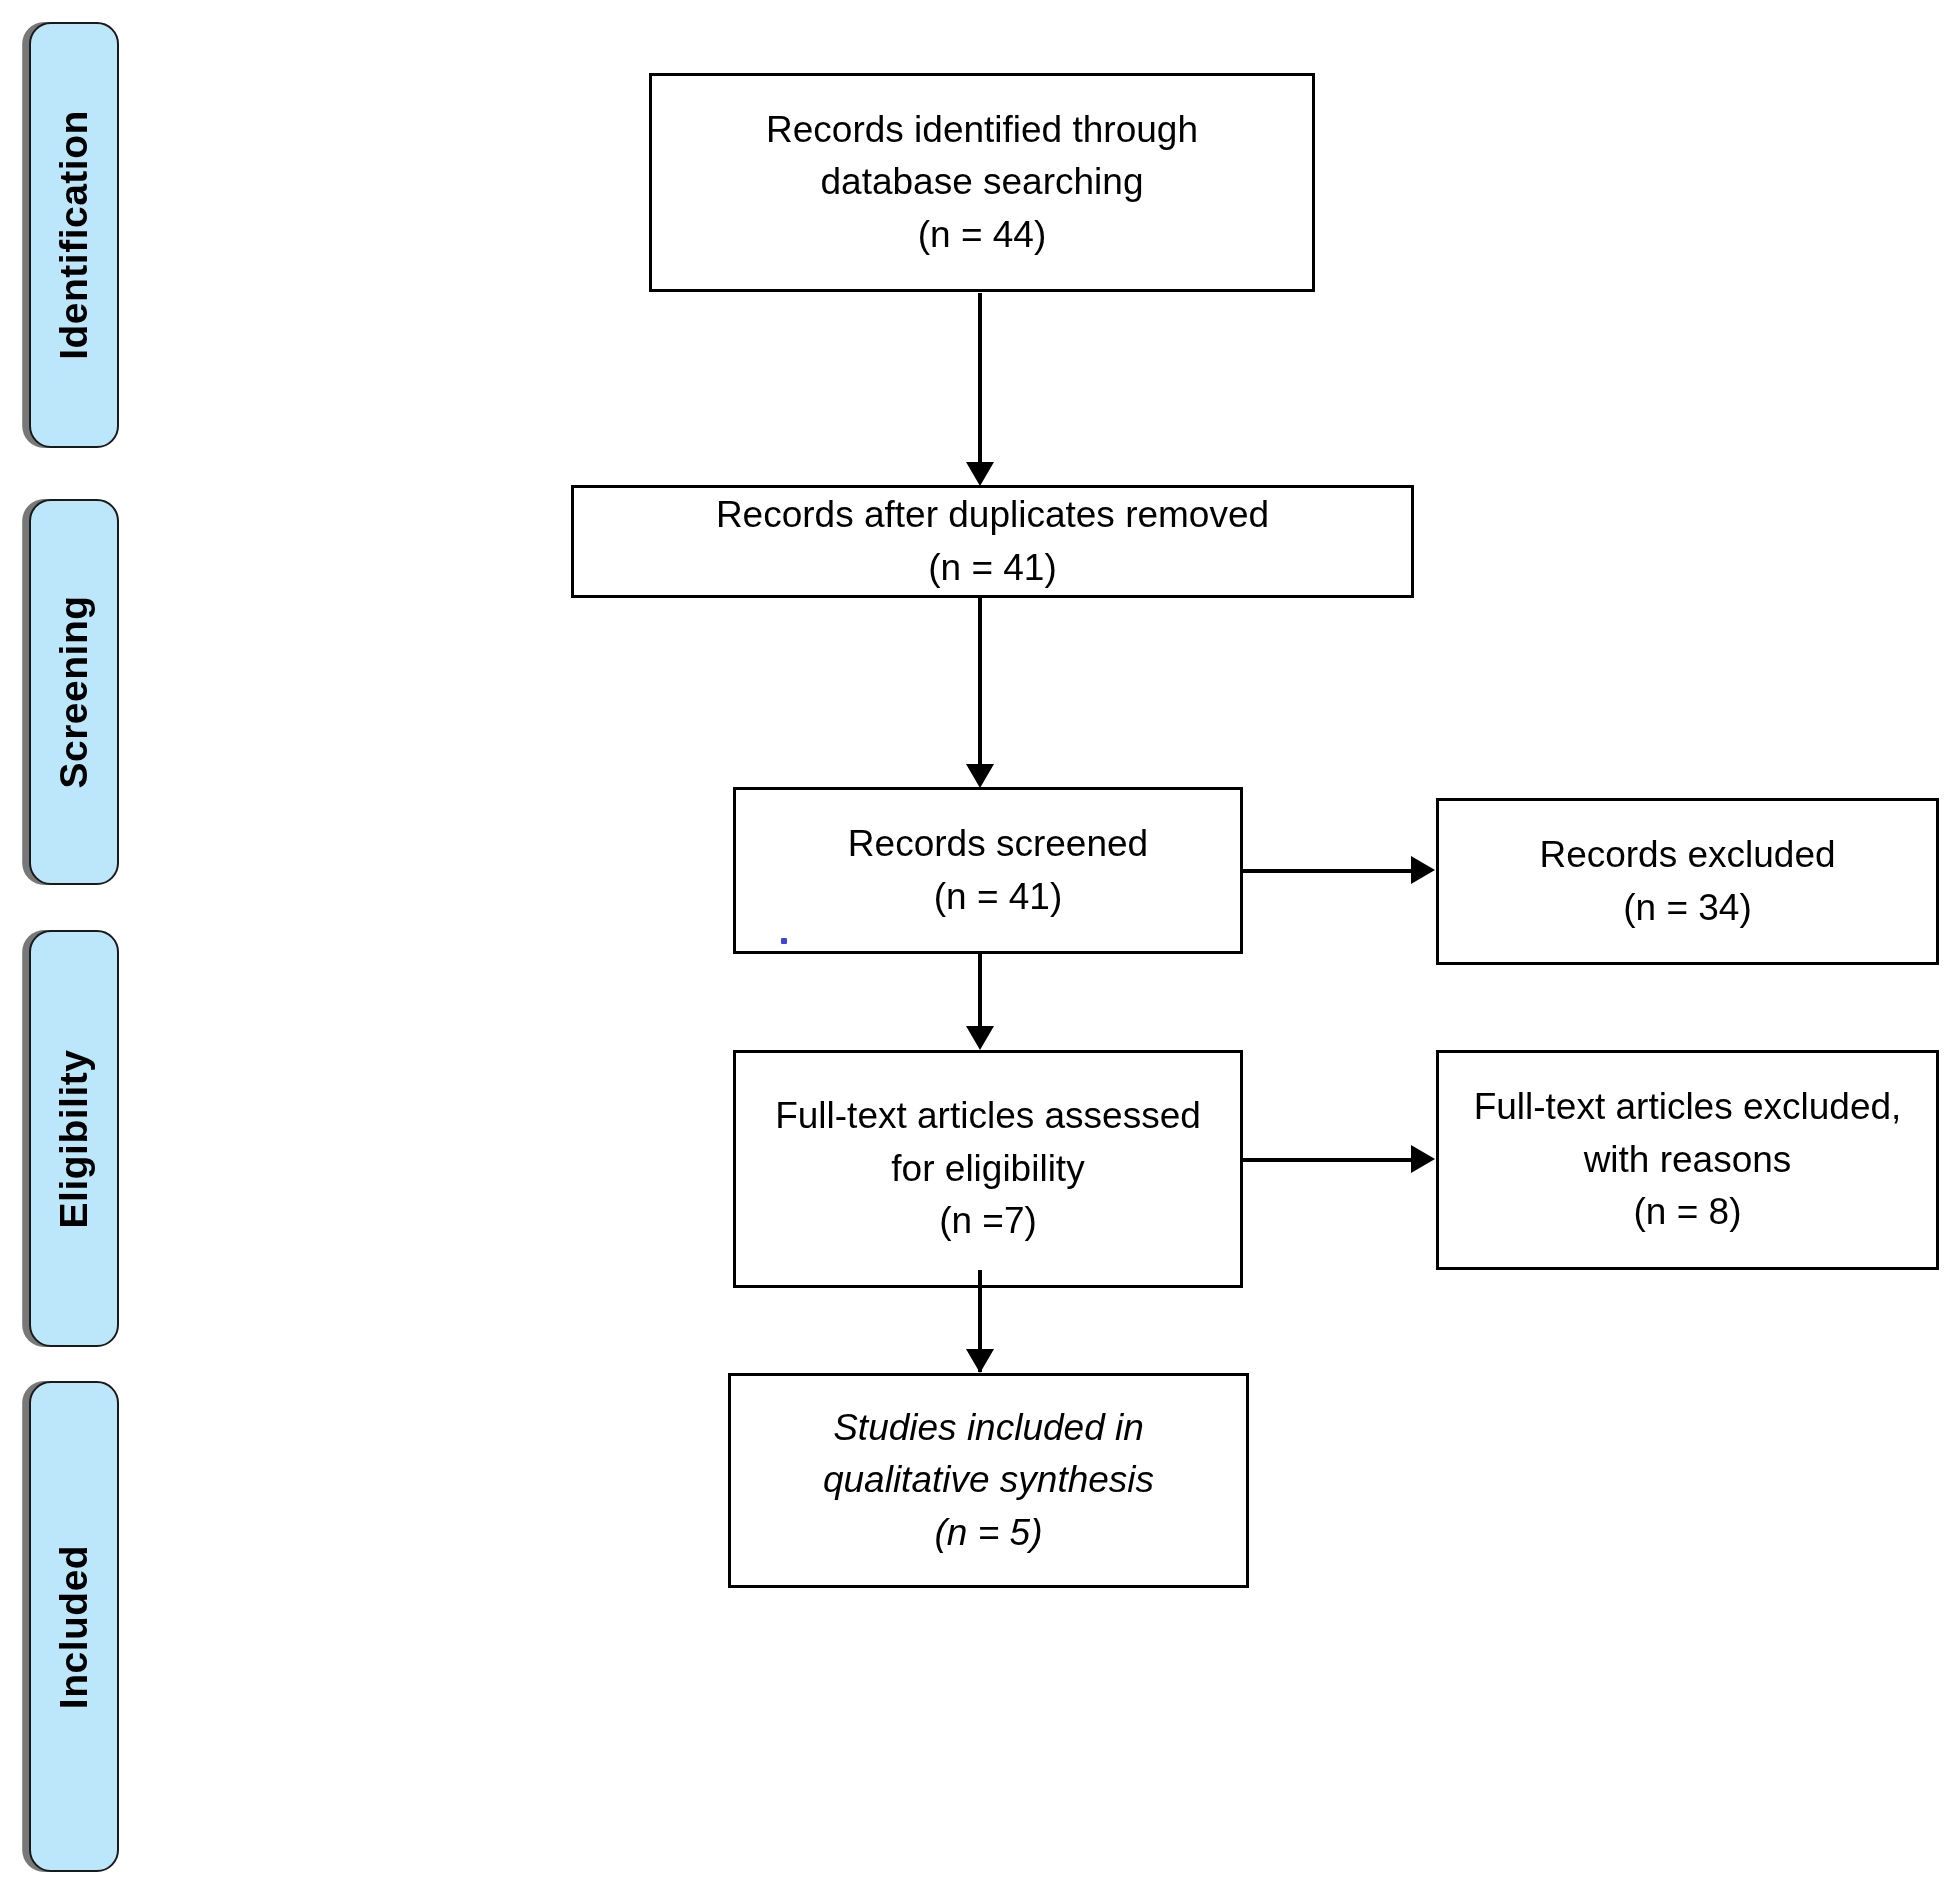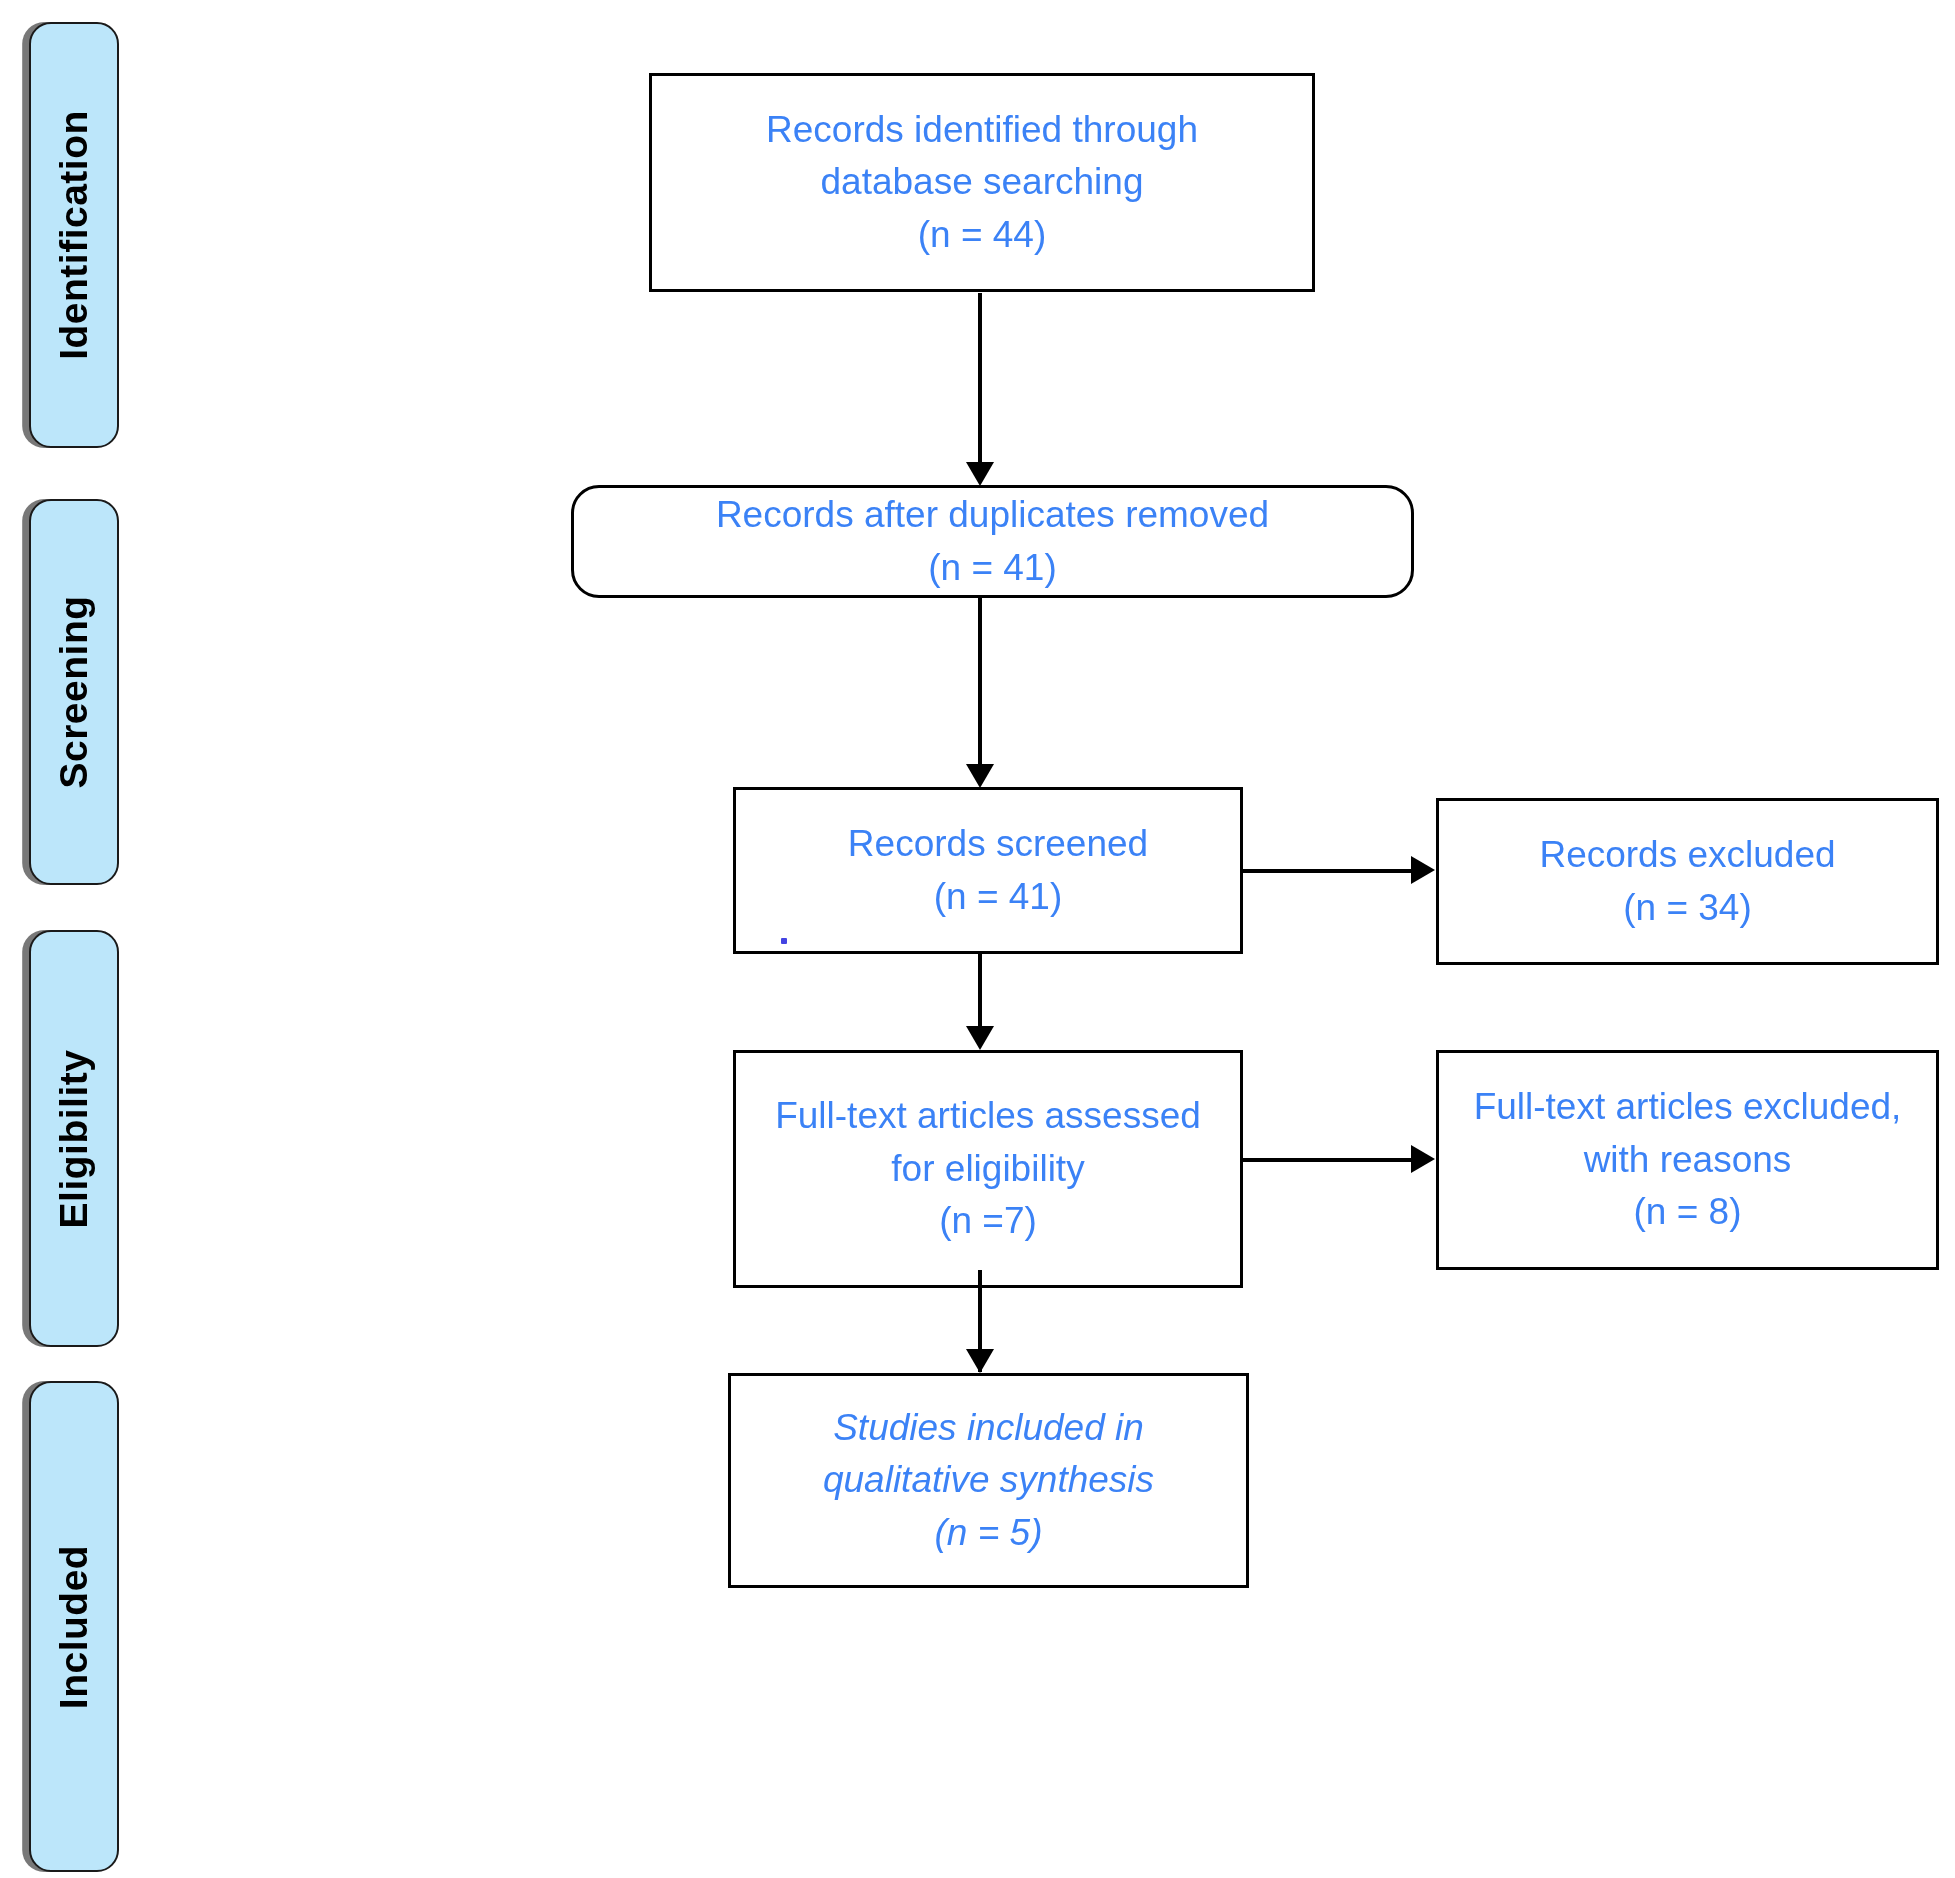--- a/index.html
+++ b/index.html
@@ -49,21 +49,21 @@
     border: 3.1px solid #000000;
     display: flex;
     align-items: center;
     justify-content: center;
     text-align: center;
   }
   .node-text {
     font-family: "Liberation Sans", sans-serif;
     font-size: 37px;
     line-height: 1.42;
-    color: #3b82f6;
+    color: #000000;
     white-space: pre-line;
     padding: 0 12.6px;
   }
 
   
   .vline {
     position: absolute;
     width: 3.7px;
     background: #000000;
   }
@@ -120,21 +120,21 @@
 
   <div class="node" style="left:649px; top:73px; width:666px; height:219px;">
     <div class="node-text">Records identified through
 database searching
 (n = 44)</div>
   </div>
 
   <div class="vline" style="left:978px; top:293px; height:177px;"></div>
   <div class="arrow-down" style="left:966px; top:462px;"></div>
 
-  <div class="node" style="left:571px; top:485px; width:843px; height:113px;border-radius:28px;">
+  <div class="node" style="left:571px; top:485px; width:843px; height:113px;">
     <div class="node-text">Records after duplicates removed
 (n = 41)</div>
   </div>
 
   <div class="vline" style="left:978px; top:598px; height:183px;"></div>
   <div class="arrow-down" style="left:966px; top:764px;"></div>
 
   <div class="node" style="left:733px; top:787px; width:510px; height:167px;padding-left:20px;">
     <div class="node-text">Records screened
 (n = 41)</div>

